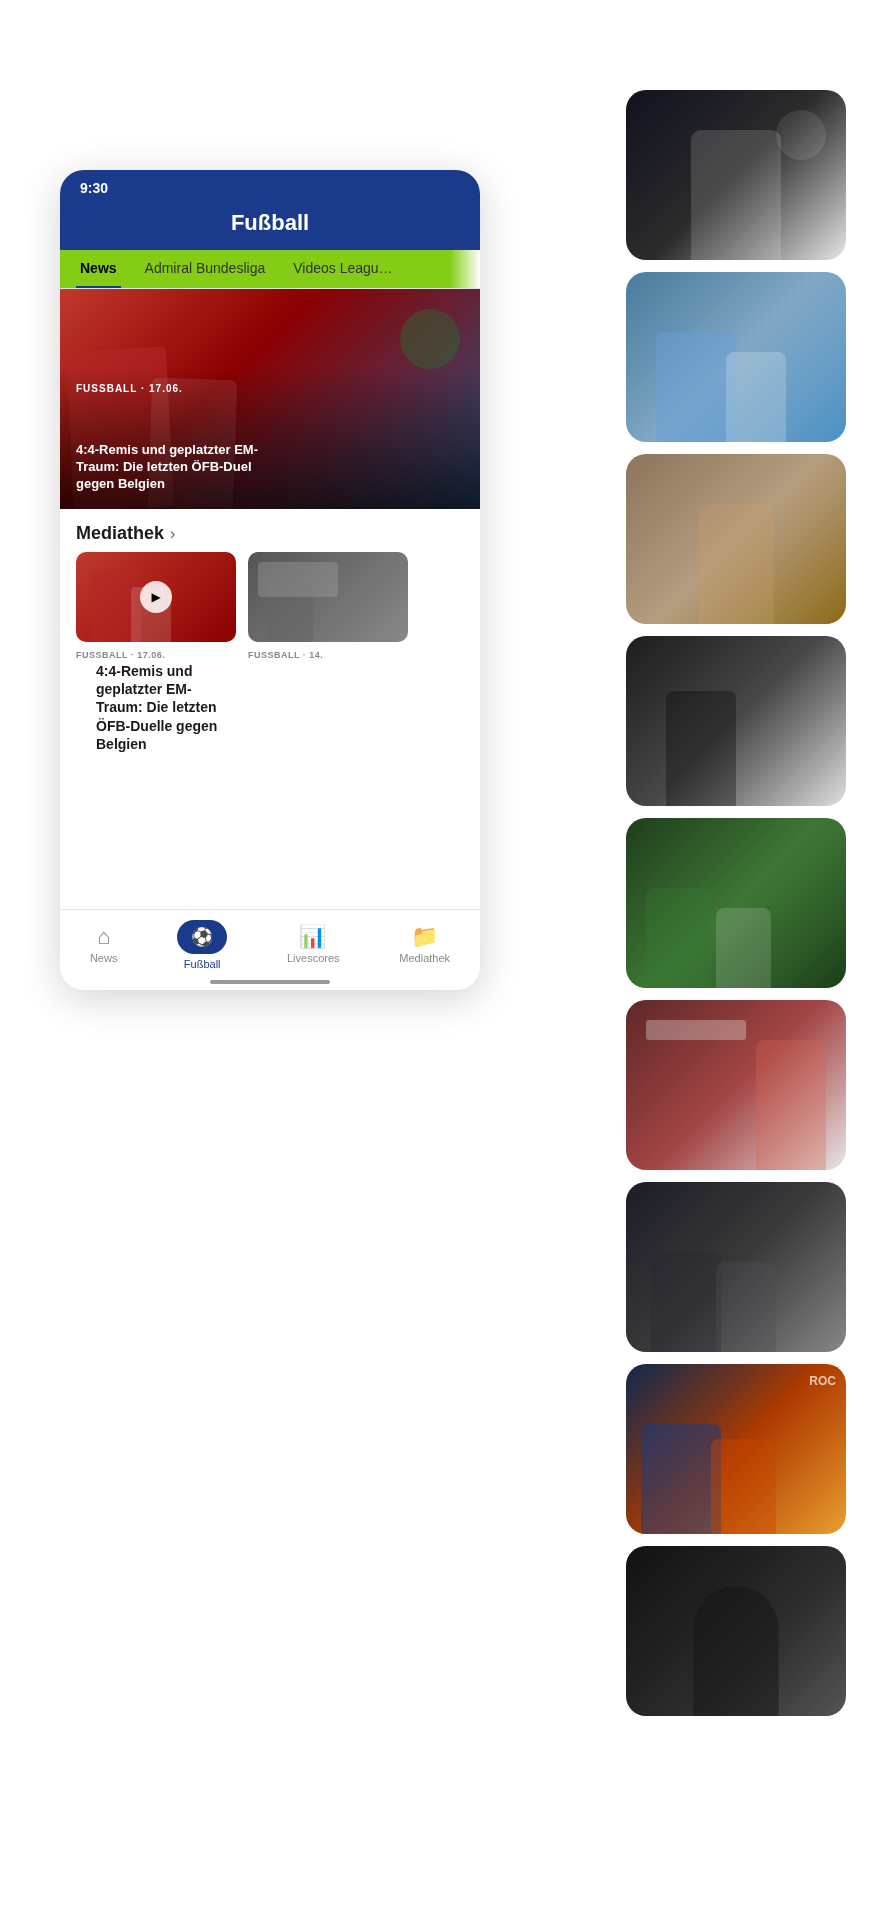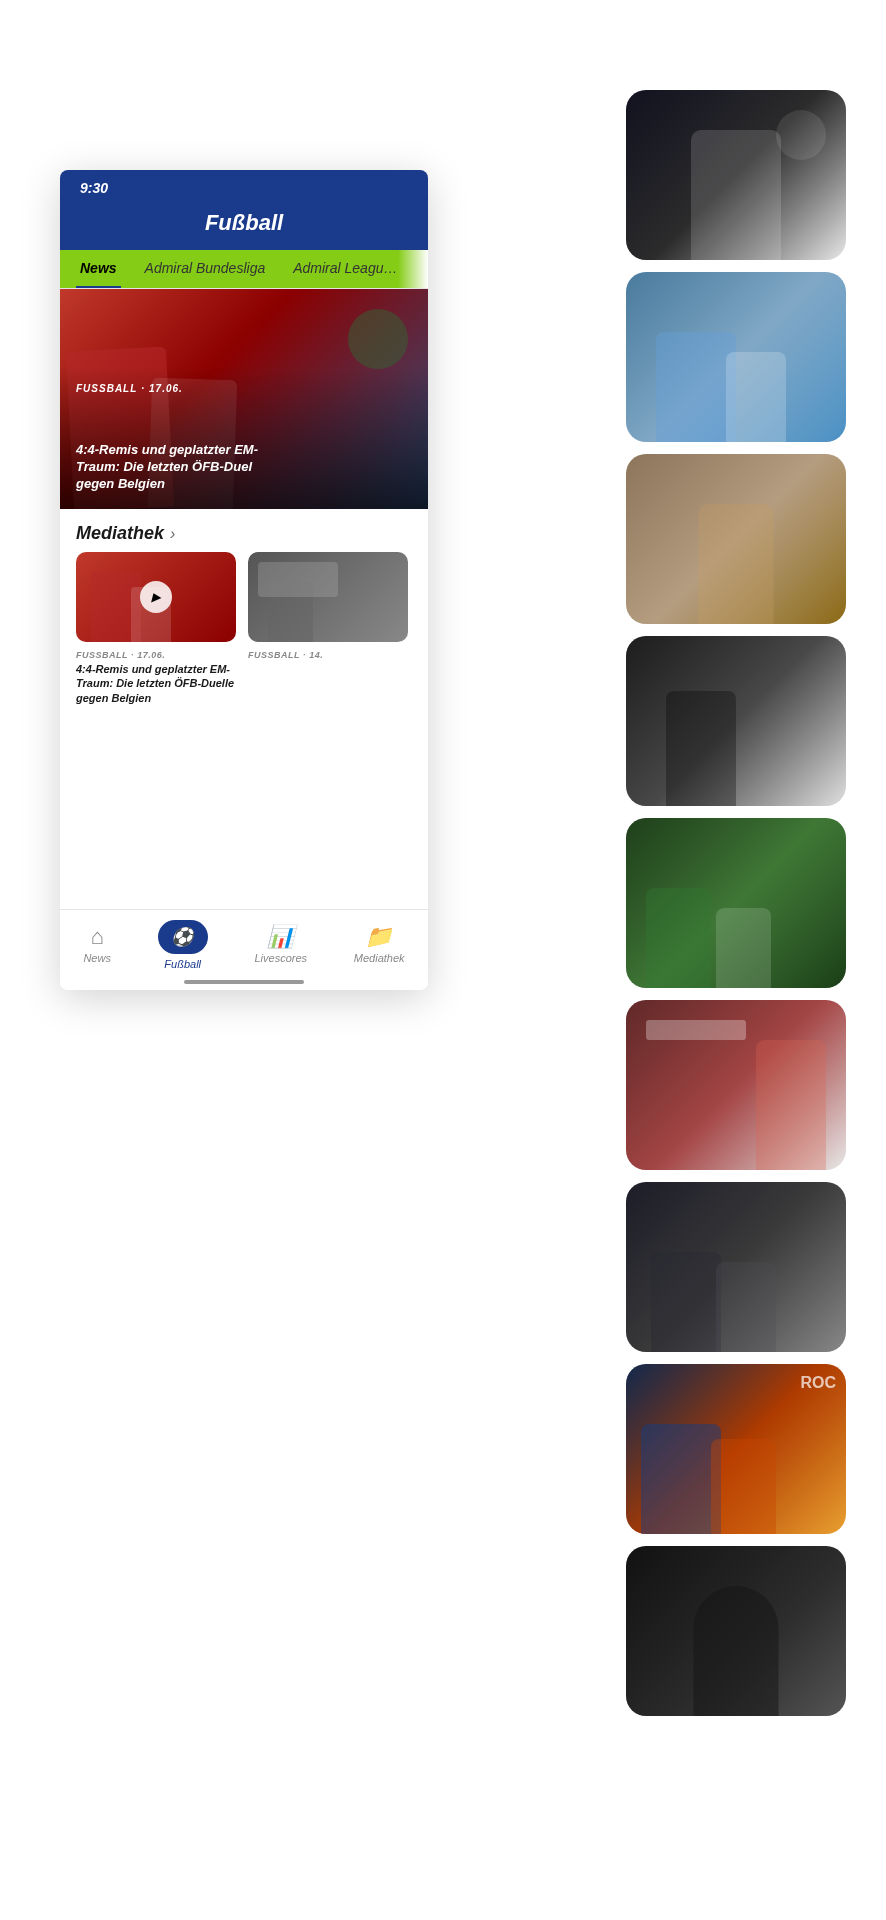--- a/index.html
+++ b/index.html
@@ -36,28 +36,27 @@
       position: relative;
       margin-top: 10px;
       height: 1400px;
     }
 
     
     .phone-mockup {
       position: absolute;
       left: 60px;
       top: 80px;
-      width: 368px;
+      width: 420px;
       height: 820px;
       background: #ffffff;
-      border-radius: 8px;
+      border-radius: 24px;
       box-shadow: 0 8px 40px rgba(0,0,0,0.18);
       overflow: hidden;
       z-index: 10;
-      font-style: italic;
     }
 
     
     .phone-status-bar {
       background: #1a3a8c;
       color: white;
       font-size: 14px;
       padding: 10px 20px 6px;
       font-weight: 600;
     }
@@ -178,24 +177,25 @@
       font-size: 12px;
     }
     .video-sport-label {
       font-size: 9px;
       font-weight: 700;
       color: #888;
       letter-spacing: 0.5px;
       margin-bottom: 2px;
     }
     .video-title {
-      font-size: 11px;
+      font-size: 14px;
       font-weight: 600;
       color: #1a1a1a;
       line-height: 1.3;
+      margin-left: 20px;
     }
 
     
     .phone-bottom-nav {
       position: absolute;
       bottom: 0;
       left: 0;
       right: 0;
       background: white;
       border-top: 1px solid #e5e5e5;
@@ -326,21 +326,21 @@
       <span>9:30</span>
     </div>
 
     <div class="phone-header">
       <span>Fußball</span>
     </div>
 
     <div class="phone-tabs" style="position:relative;">
       <div class="phone-tab active">News</div>
       <div class="phone-tab">Admiral Bundesliga</div>
-      <div class="phone-tab">Admiral Leagu…</div>
+      <div class="phone-tab">Videos Leagu…</div>
       <div class="tab-fade"></div>
     </div>
 
     <div class="phone-main-image">
 
       <div style="position:absolute;bottom:0;left:10px;width:100px;height:160px;background:rgba(180,40,40,0.6);border-radius:6px 6px 0 0;transform:rotate(-3deg);"></div>
       <div style="position:absolute;bottom:0;left:90px;width:85px;height:130px;background:rgba(255,255,255,0.1);border-radius:6px 6px 0 0;transform:rotate(2deg);"></div>
       <div style="position:absolute;top:20px;right:20px;width:60px;height:60px;background:rgba(50,100,50,0.5);border-radius:50%;"></div>
 
       <div class="phone-main-image-overlay">
@@ -441,21 +441,21 @@
     <div class="side-img-card img-coaches">
       <div class="img-overlay-gradient"></div>
       <div style="position:absolute;bottom:0;left:25px;width:70px;height:100px;background:rgba(40,40,50,0.4);border-radius:8px 8px 0 0;"></div>
       <div style="position:absolute;bottom:0;left:90px;width:60px;height:90px;background:rgba(80,80,90,0.3);border-radius:8px 8px 0 0;"></div>
     </div>
 
     <div class="side-img-card img-hockey">
       <div class="img-overlay-gradient"></div>
       <div style="position:absolute;bottom:0;left:15px;width:80px;height:110px;background:rgba(20,60,130,0.5);border-radius:8px 8px 0 0;"></div>
       <div style="position:absolute;bottom:0;left:85px;width:65px;height:95px;background:rgba(200,70,0,0.4);border-radius:8px 8px 0 0;"></div>
-      <div style="position:absolute;top:10px;right:10px;font-size:16px;color:rgba(255,255,255,0.7);font-weight:700;text-align:center;">ROC</div>
+      <div style="position:absolute;top:10px;right:10px;font-size:12px;color:rgba(255,255,255,0.7);font-weight:700;text-align:center;">ROC</div>
     </div>
 
     <div class="side-img-card img-dark-portrait">
       <div class="img-overlay-gradient"></div>
       <div style="position:absolute;bottom:0;left:50%;transform:translateX(-50%);width:85px;height:130px;background:rgba(20,20,20,0.5);border-radius:50px 50px 0 0;"></div>
     </div>
 
   </div>
 
 </div>

